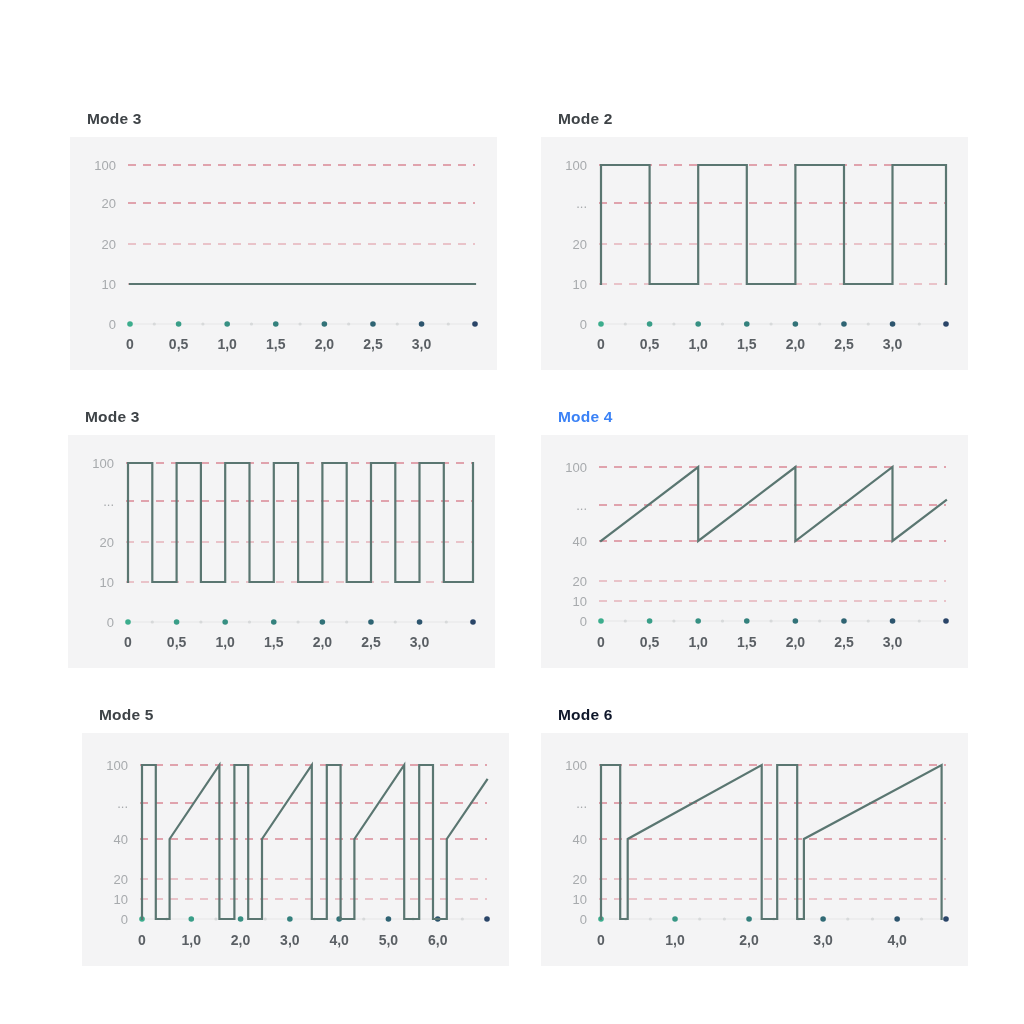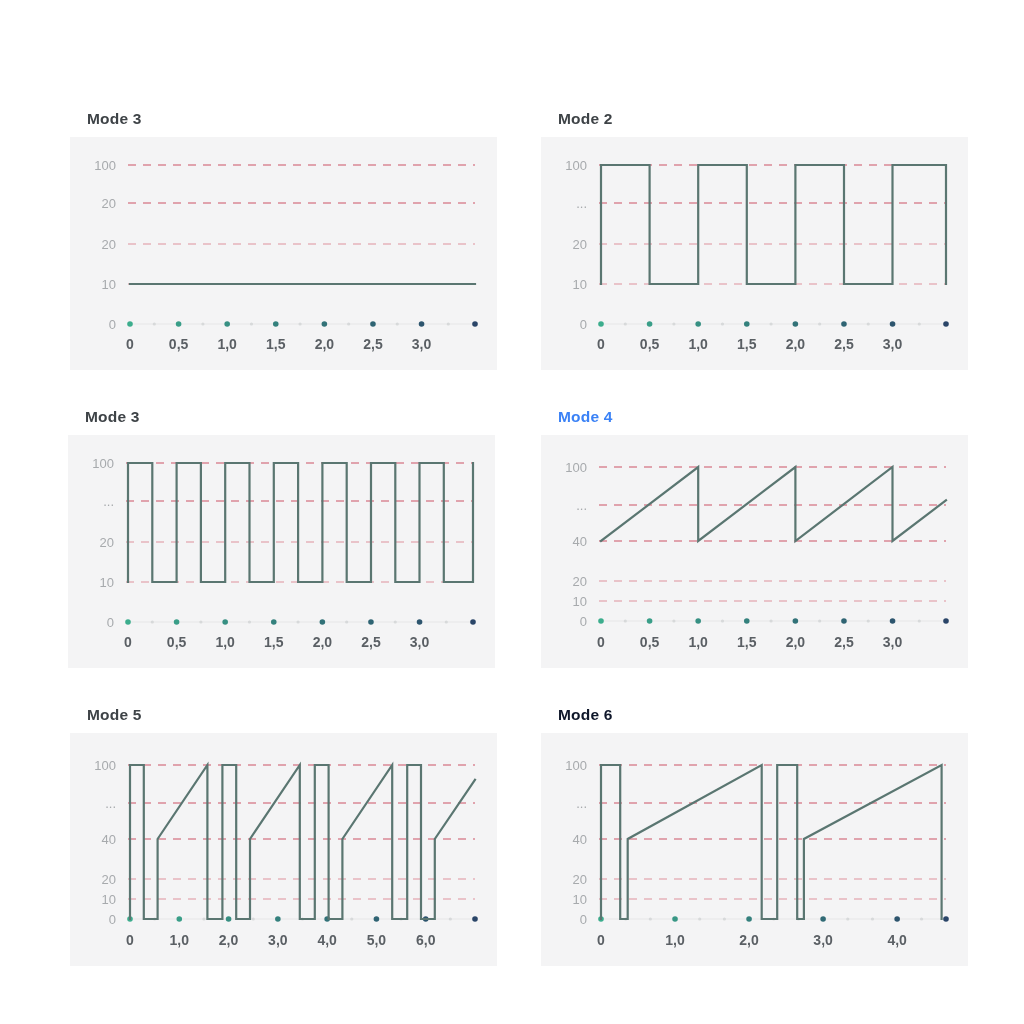--- a/index.html
+++ b/index.html
@@ -4,21 +4,21 @@
 <style>
   html,body{margin:0;padding:0;background:#ffffff;}
   body{width:1024px;height:1024px;position:relative;overflow:hidden;
        font-family:"Liberation Sans",sans-serif;}
   .canvas{position:absolute;inset:0;}
   .chart-block{position:absolute;width:427px;}
   .pos-1{left:70px;top:110px;}
   .pos-2{left:541px;top:110px;}
   .pos-3{left:68px;top:408px;}
   .pos-4{left:541px;top:408px;}
-  .pos-5{left:70px;top:706px;}
+  .pos-5{left:82px;top:706px;}
   .pos-6{left:541px;top:706px;}
   .chart-title{margin:0 0 8px 17px;font-size:15.5px;font-weight:700;
                letter-spacing:.2px;color:#3e4347;height:19px;}
   .panel{width:427px;height:233px;background:#f4f4f5;}
   svg{display:block;}
   text{font-family:"Liberation Sans",sans-serif;}
 </style>
 </head>
 <body style="background: rgb(255, 255, 255);">
 

